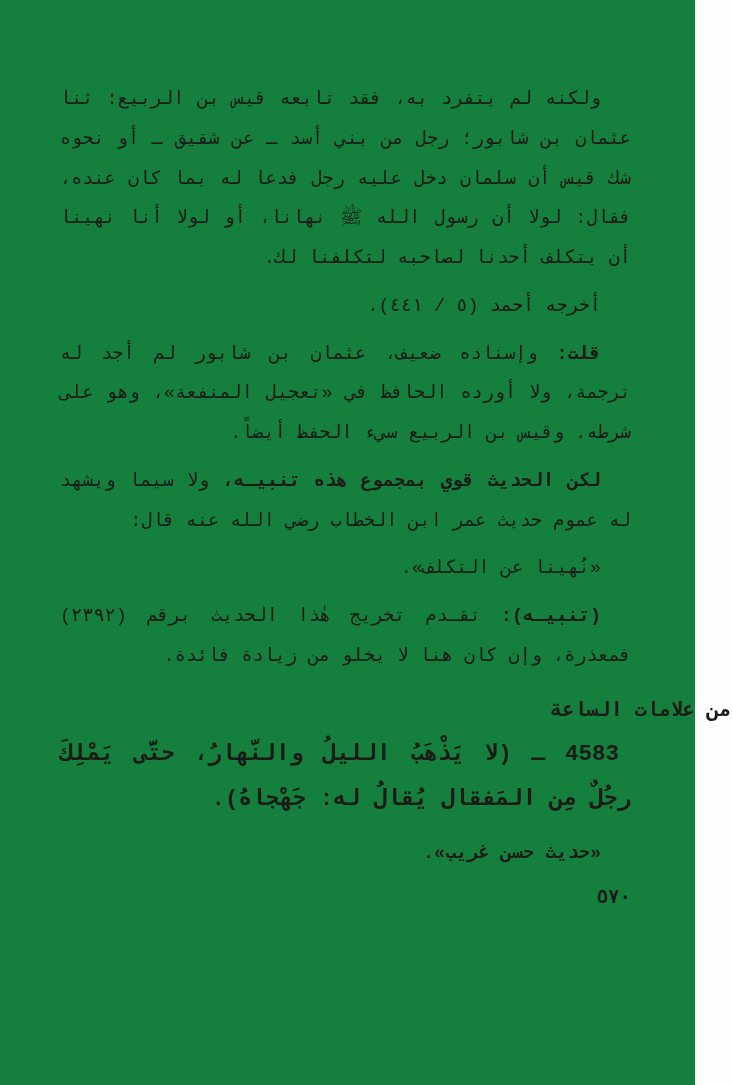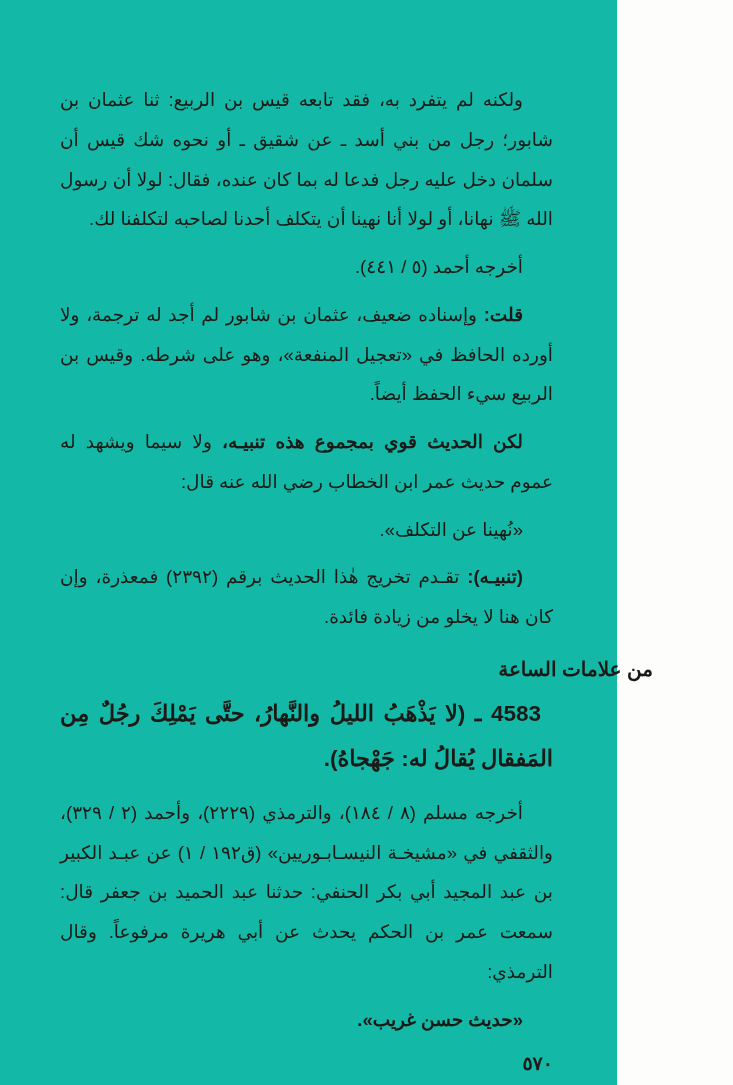--- a/index.html
+++ b/index.html
@@ -5,25 +5,25 @@
   html, body {
     margin: 0;
     padding: 0;
     width: 733px;
     height: 1085px;
     overflow: hidden;
     background: #fdfdfb;
   }
   .page {
     position: relative;
-    width: 617px;
+    width: 695px;
     height: 1085px;
-    background: #14b8a6;
+    background: #15803d;
     direction: rtl;
-    font-family: Liberation Sans, sans-serif;
+    font-family: Liberation Mono, monospace;
     color: #1c1a17;
     box-sizing: border-box;
   }
   .text-block {
     padding: 80px 64px 0 60px;
   }
   p.body {
     font-size: 18.5px;
     line-height: 2.15;
     text-align: justify;
@@ -75,20 +75,19 @@
     <p class="body indent"><span>«نُهينا عن التكلف».</span></p>
 
 
     <p class="body indent"><span class="lead-bold">(تنبيـه):</span><span> تقـدم تخريج هٰذا الحديث برقم (٢٣٩٢) فمعذرة، وإن كان هنا لا يخلو من زيادة فائدة.</span></p>
 
     <h2 class="section-heading"><span class="shift">من علامات الساعة</span></h2>
 
     <p class="hadith small-indent"><span>4583</span>
       <span>ـ (لا يَذْهَبُ الليلُ والنَّهارُ، حتَّى يَمْلِكَ رجُلٌ مِن المَفقال يُقالُ له: جَهْجاهُ).</span></p>
 
-    <p class="body indent"><span>أخرجه مسلم (٨ / ١٨٤)، والترمذي (٢٢٢٩)، وأحمد (٢ / ٣٢٩)، والثقفي في «مشيخـة النيسـابـوريين» (ق١٩٢ / ١) عن عبـد الكبير بن عبد المجيد أبي بكر الحنفي: حدثنا عبد الحميد بن جعفر قال: سمعت عمر بن الحكم يحدث عن أبي هريرة مرفوعاً. وقال الترمذي:</span></p>
 
     <p class="body indent grade"><span>«حديث حسن غريب».</span></p>
 
     <div class="page-number">٥٧٠</div>
 
   </main>
 </div>
 
 </body></html>

